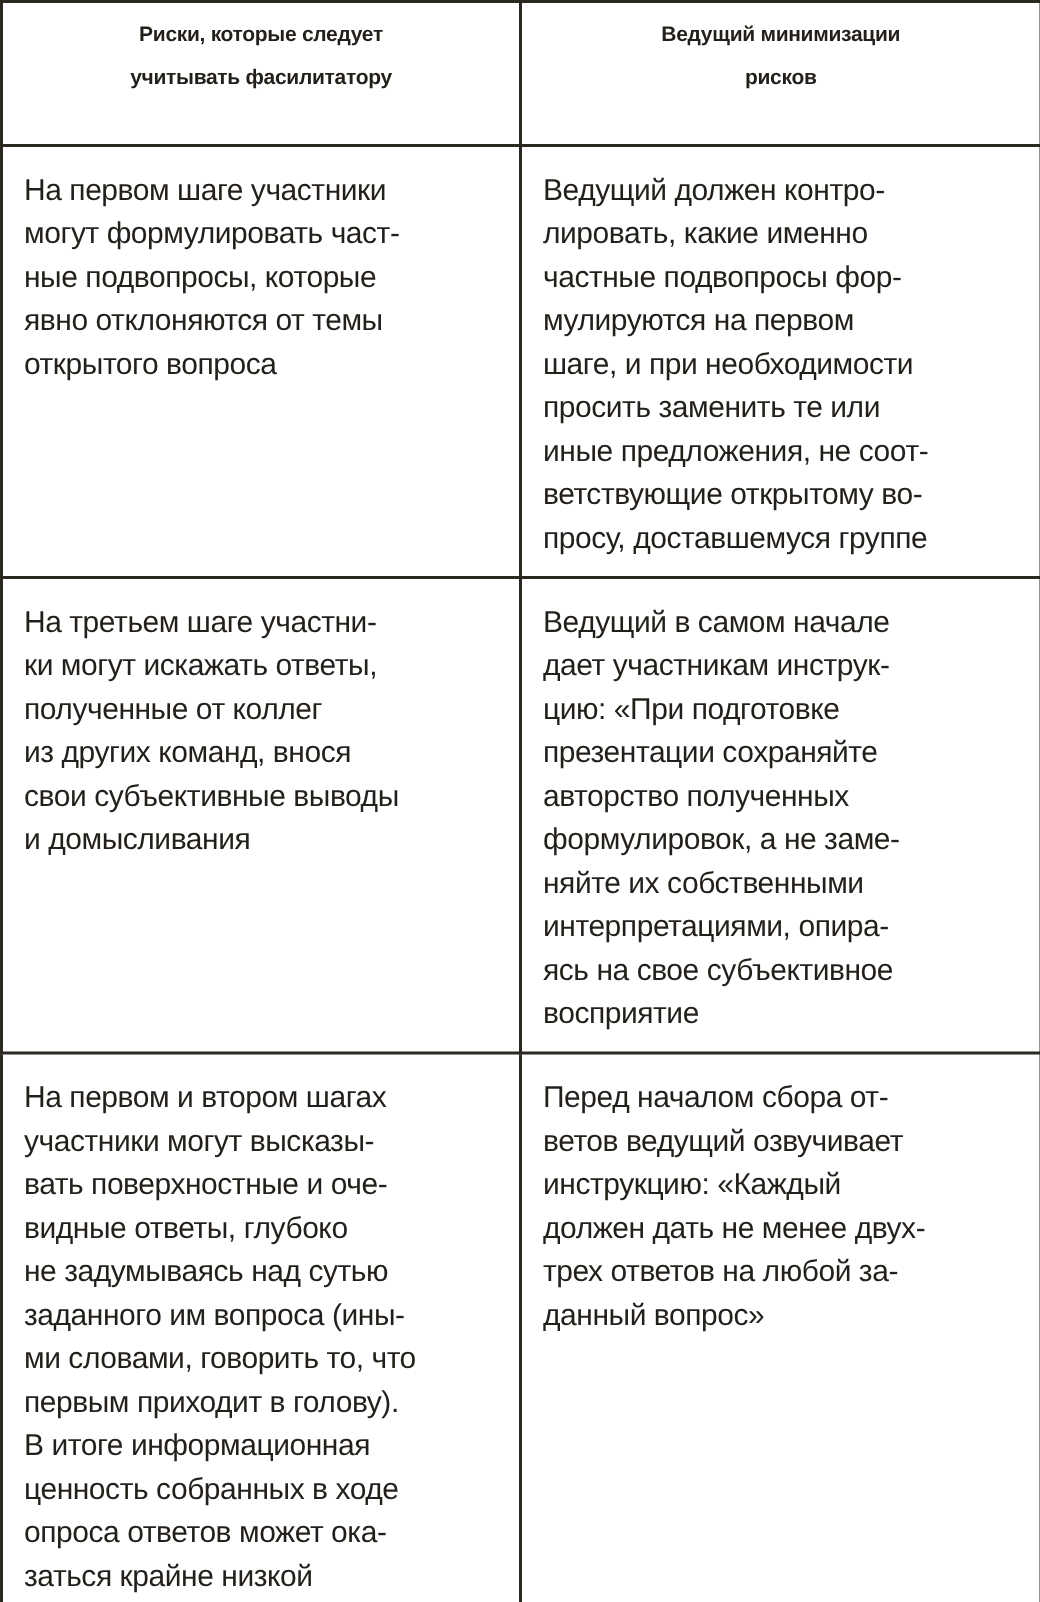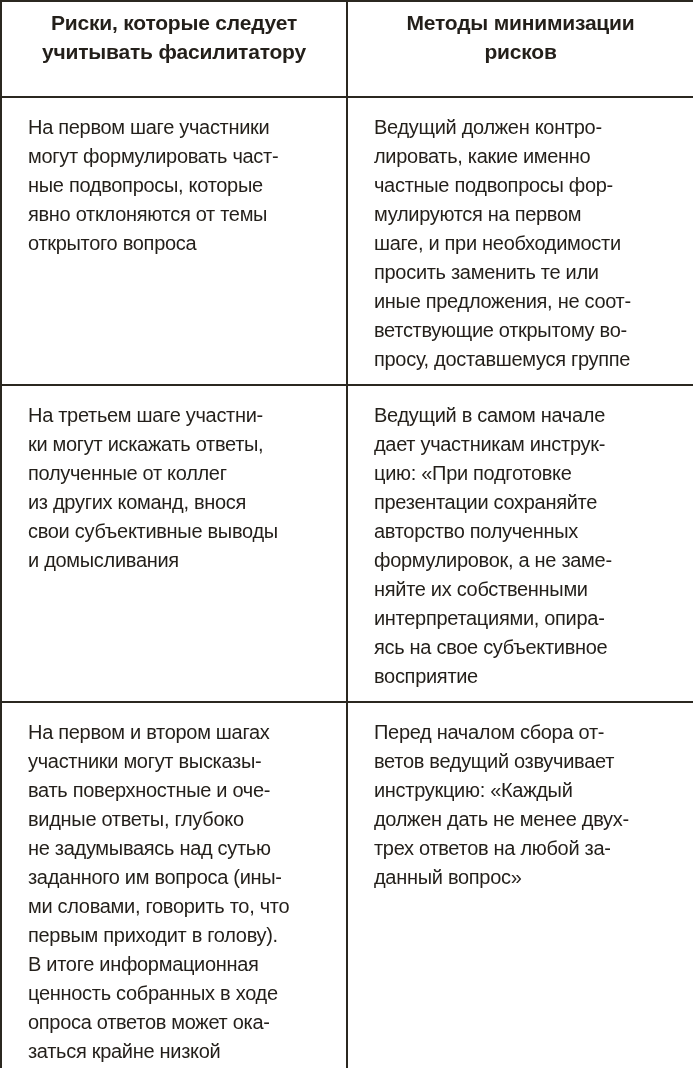--- a/index.html
+++ b/index.html
@@ -31,31 +31,31 @@
     table.risk-table td, table.risk-table th {
       border: 2px solid #2b2820;
       vertical-align: top;
       box-sizing: border-box;
     }
     col.c1 { width: 346px; }
     col.c2 { width: 347px; }
     th.head-cell {
       height: 96px;
       font-weight: bold;
-      font-size: 21px;
+      font-size: 14px;
       line-height: 29px;
       text-align: center;
       vertical-align: middle;
       padding: 6px 14px 8px 14px;
       letter-spacing: -0.2px;
     }
     td.body-cell {
       font-size: 20px;
       line-height: 29px;
-      padding: 15px 20px 10px 26px;
+      padding: 15px 20px 10px 14px;
       letter-spacing: -0.3px;
     }
     tr.row-1 td { height: 282px; }
     tr.row-2 td { height: 315px; border-radius: 28px; }
     tr.row-3 td { height: 375px; }
     .cell-text {
       white-space: pre-line;
       display: block;
     }
   </style>
@@ -68,21 +68,21 @@
       <col class="c1">
       <col class="c2">
     </colgroup>
     <thead>
       <tr class="header-row">
         <th class="head-cell">
           <span class="cell-text">Риски, которые следует
 учитывать фасилитатору</span>
         </th>
         <th class="head-cell">
-          <span class="cell-text">Методы минимизации
+          <span class="cell-text">Ведущий минимизации
 рисков</span>
         </th>
       </tr>
     </thead>
     <tbody>
       <tr class="row-1">
         <td class="body-cell">
           <span class="cell-text">На первом шаге участники
 могут формулировать част-
 ные подвопросы, которые

